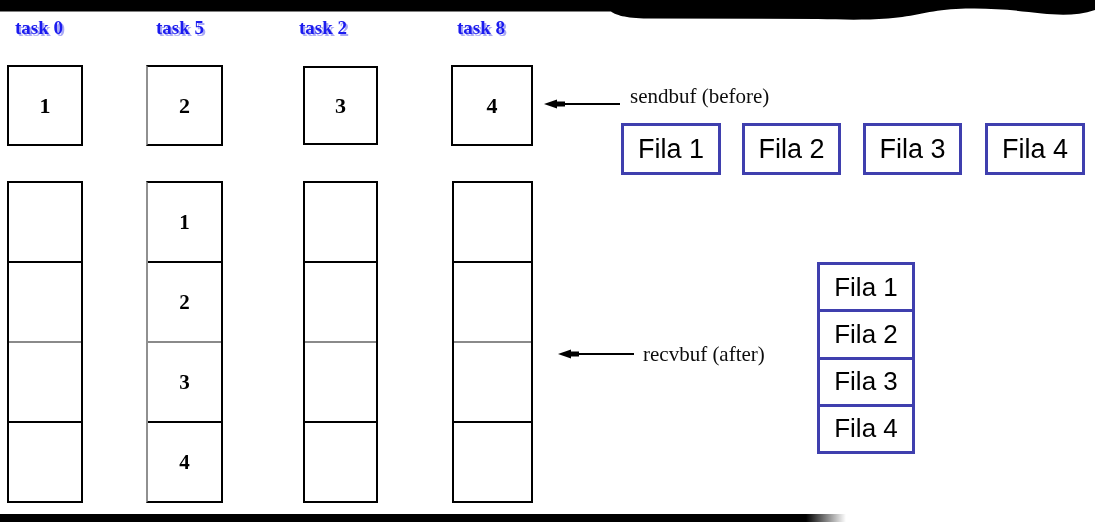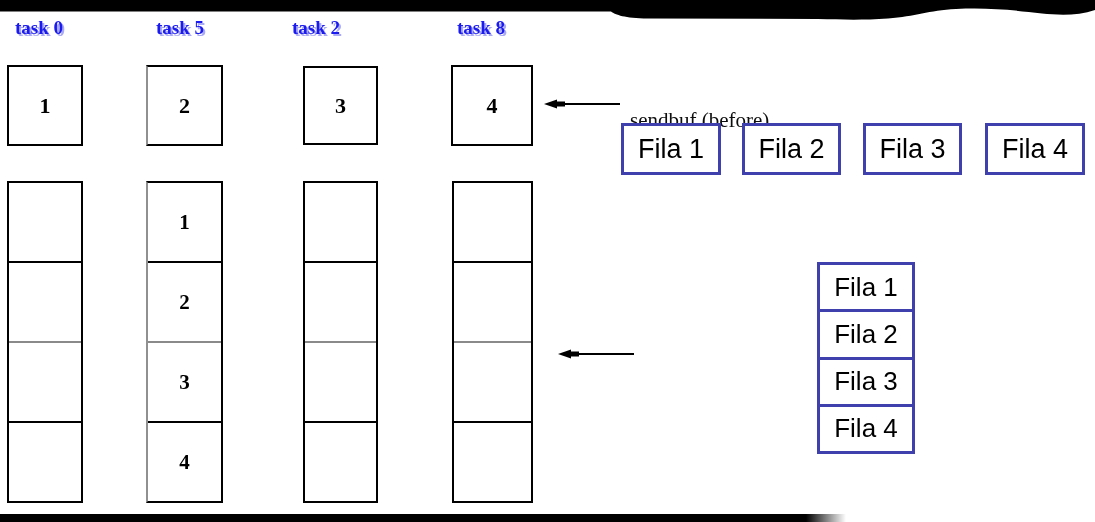--- a/index.html
+++ b/index.html
@@ -2,21 +2,21 @@
 <html><head>
 <meta charset="utf-8">
 <style>
   html,body{margin:0;padding:0;background:#fff;}
   #stage{position:relative;width:1095px;height:522px;background:#fff;overflow:hidden;
          font-family:"Liberation Serif",serif;}
 
   
   .tlabel{position:absolute;top:17px;font:700 19px "Liberation Serif",serif;
           color:#1b1bef;text-shadow:2px 2px 0 #a9a9f5;white-space:nowrap;}
-  #t0{left:15px;} #t1{left:156px;} #t2{left:292px;} #t3{left:457px;}
+  #t0{left:15px;} #t1{left:156px;} #t2{left:299px;} #t3{left:457px;}
 
   
   .box{position:absolute;box-sizing:border-box;border:2px solid #000;background:#fff;
        display:flex;align-items:center;justify-content:center;
        font:700 22px "Liberation Serif",serif;color:#000;}
   #sb0{left:7px;top:65px;width:76px;height:81px;}
   #sb1{left:146px;top:65px;width:77px;height:81px;border-left-color:#909090;}
   #sb2{left:303px;top:66px;width:75px;height:79px;}
   #sb3{left:451px;top:65px;width:82px;height:81px;}
 
@@ -31,21 +31,21 @@
         font:700 21px "Liberation Serif",serif;color:#000;}
   .cell + .cell{border-top:2px solid #000;}
   .cell:nth-child(3){border-top-color:#8a8a8a;}
 
   
   .arrow{position:absolute;}
   #sendarrow{left:544px;top:97px;}
   #recvarrow{left:558px;top:347px;}
   .buf-label{position:absolute;font:400 21px "Liberation Serif",serif;color:#0d0d0d;
              white-space:nowrap;}
-  #sendlabel{left:630px;top:108px;}
+  #sendlabel{left:630px;top:84px;}
   #recvlabel{left:643px;top:342px;}
 
   
   .fila{position:absolute;top:123px;height:52px;box-sizing:border-box;border:3px solid #3f3fae;
         background:#fff;display:flex;align-items:center;justify-content:center;
         font:400 27px "Liberation Sans",sans-serif;color:#000;}
   #fr0{left:621px;width:100px;}
   #fr1{left:742px;width:99px;}
   #fr2{left:863px;width:99px;}
   #fr3{left:985px;width:100px;}
@@ -118,20 +118,21 @@
     <div class="cell"></div>
     <div class="cell"></div>
     <div class="cell"></div>
   </div>
 
   <svg class="arrow" id="recvarrow" width="80" height="14" aria-hidden="true">
     <polygon points="0,7 13,2.5 13,11.5" fill="#000"></polygon>
     <rect x="13" y="4.5" width="8" height="5" fill="#000"></rect>
     <line x1="20" y1="7" x2="76" y2="7" stroke="#000" stroke-width="2"></line>
   </svg>
+  <div class="buf-label" id="recvlabel">recvbuf (after)</div>
 
   <div id="stack">
     <div class="scell">Fila 1</div>
     <div class="scell">Fila 2</div>
     <div class="scell">Fila 3</div>
     <div class="scell">Fila 4</div>
   </div>
 
   <div id="bottomstrip"></div>
 

